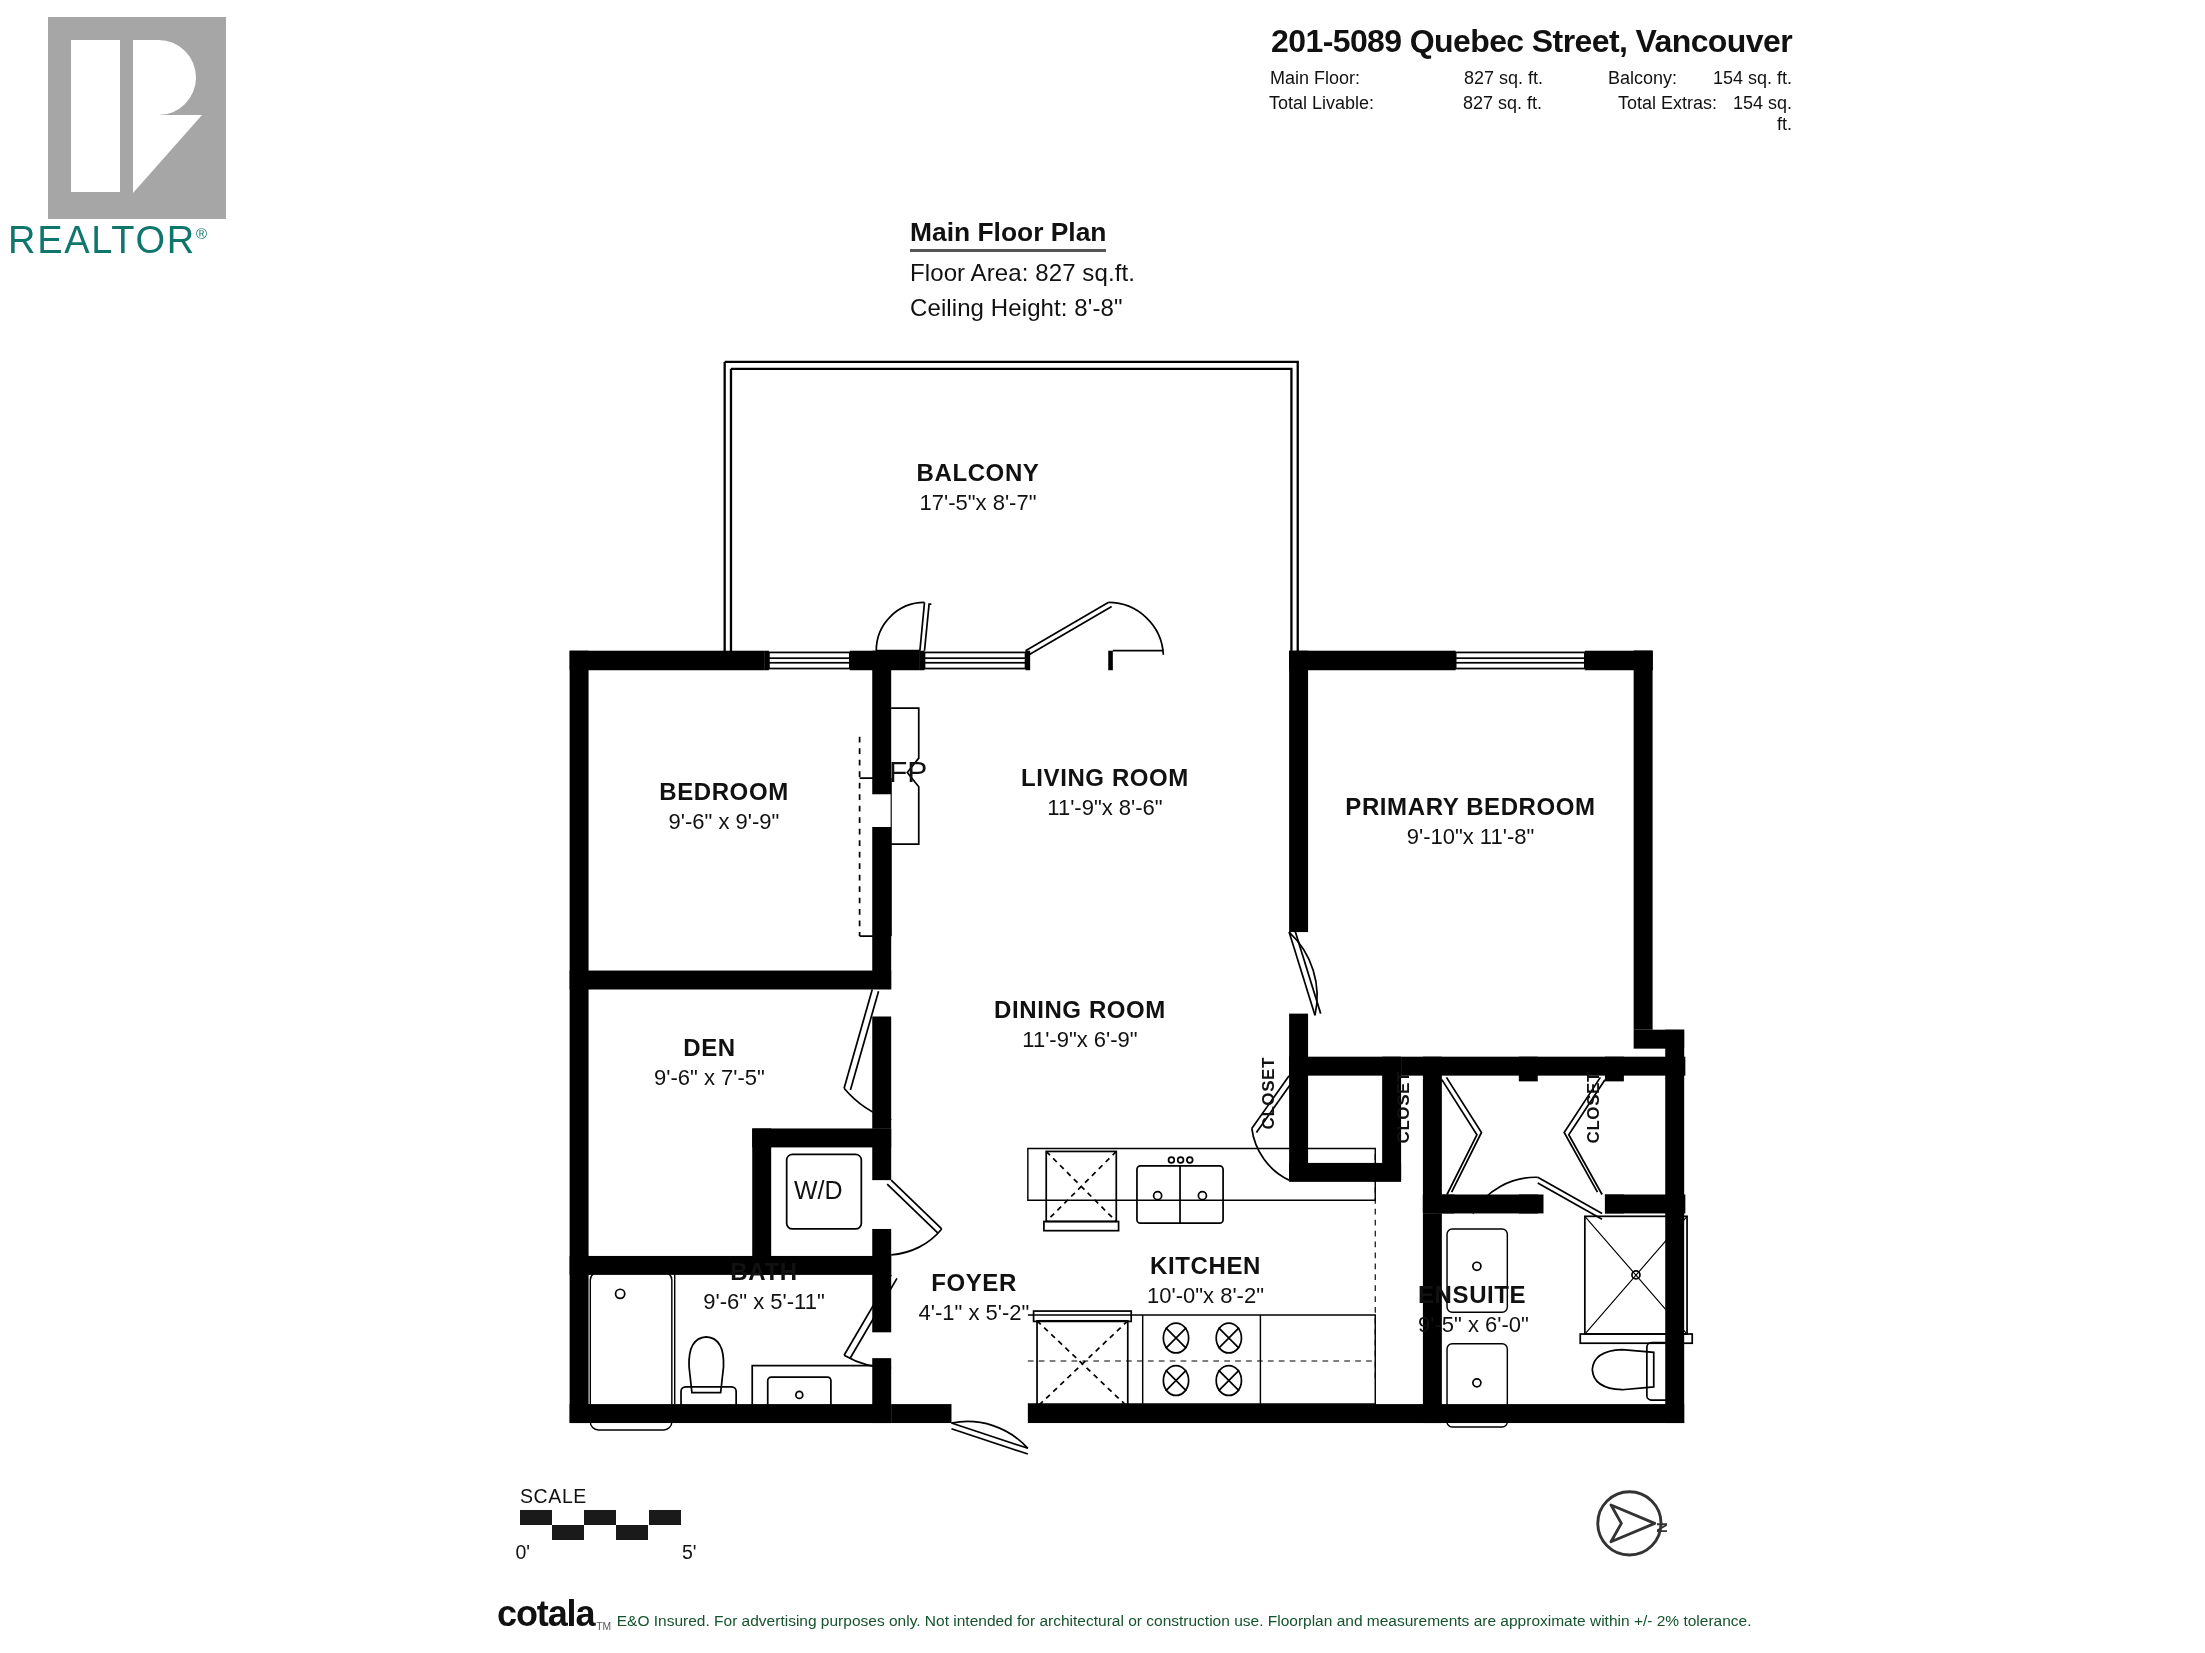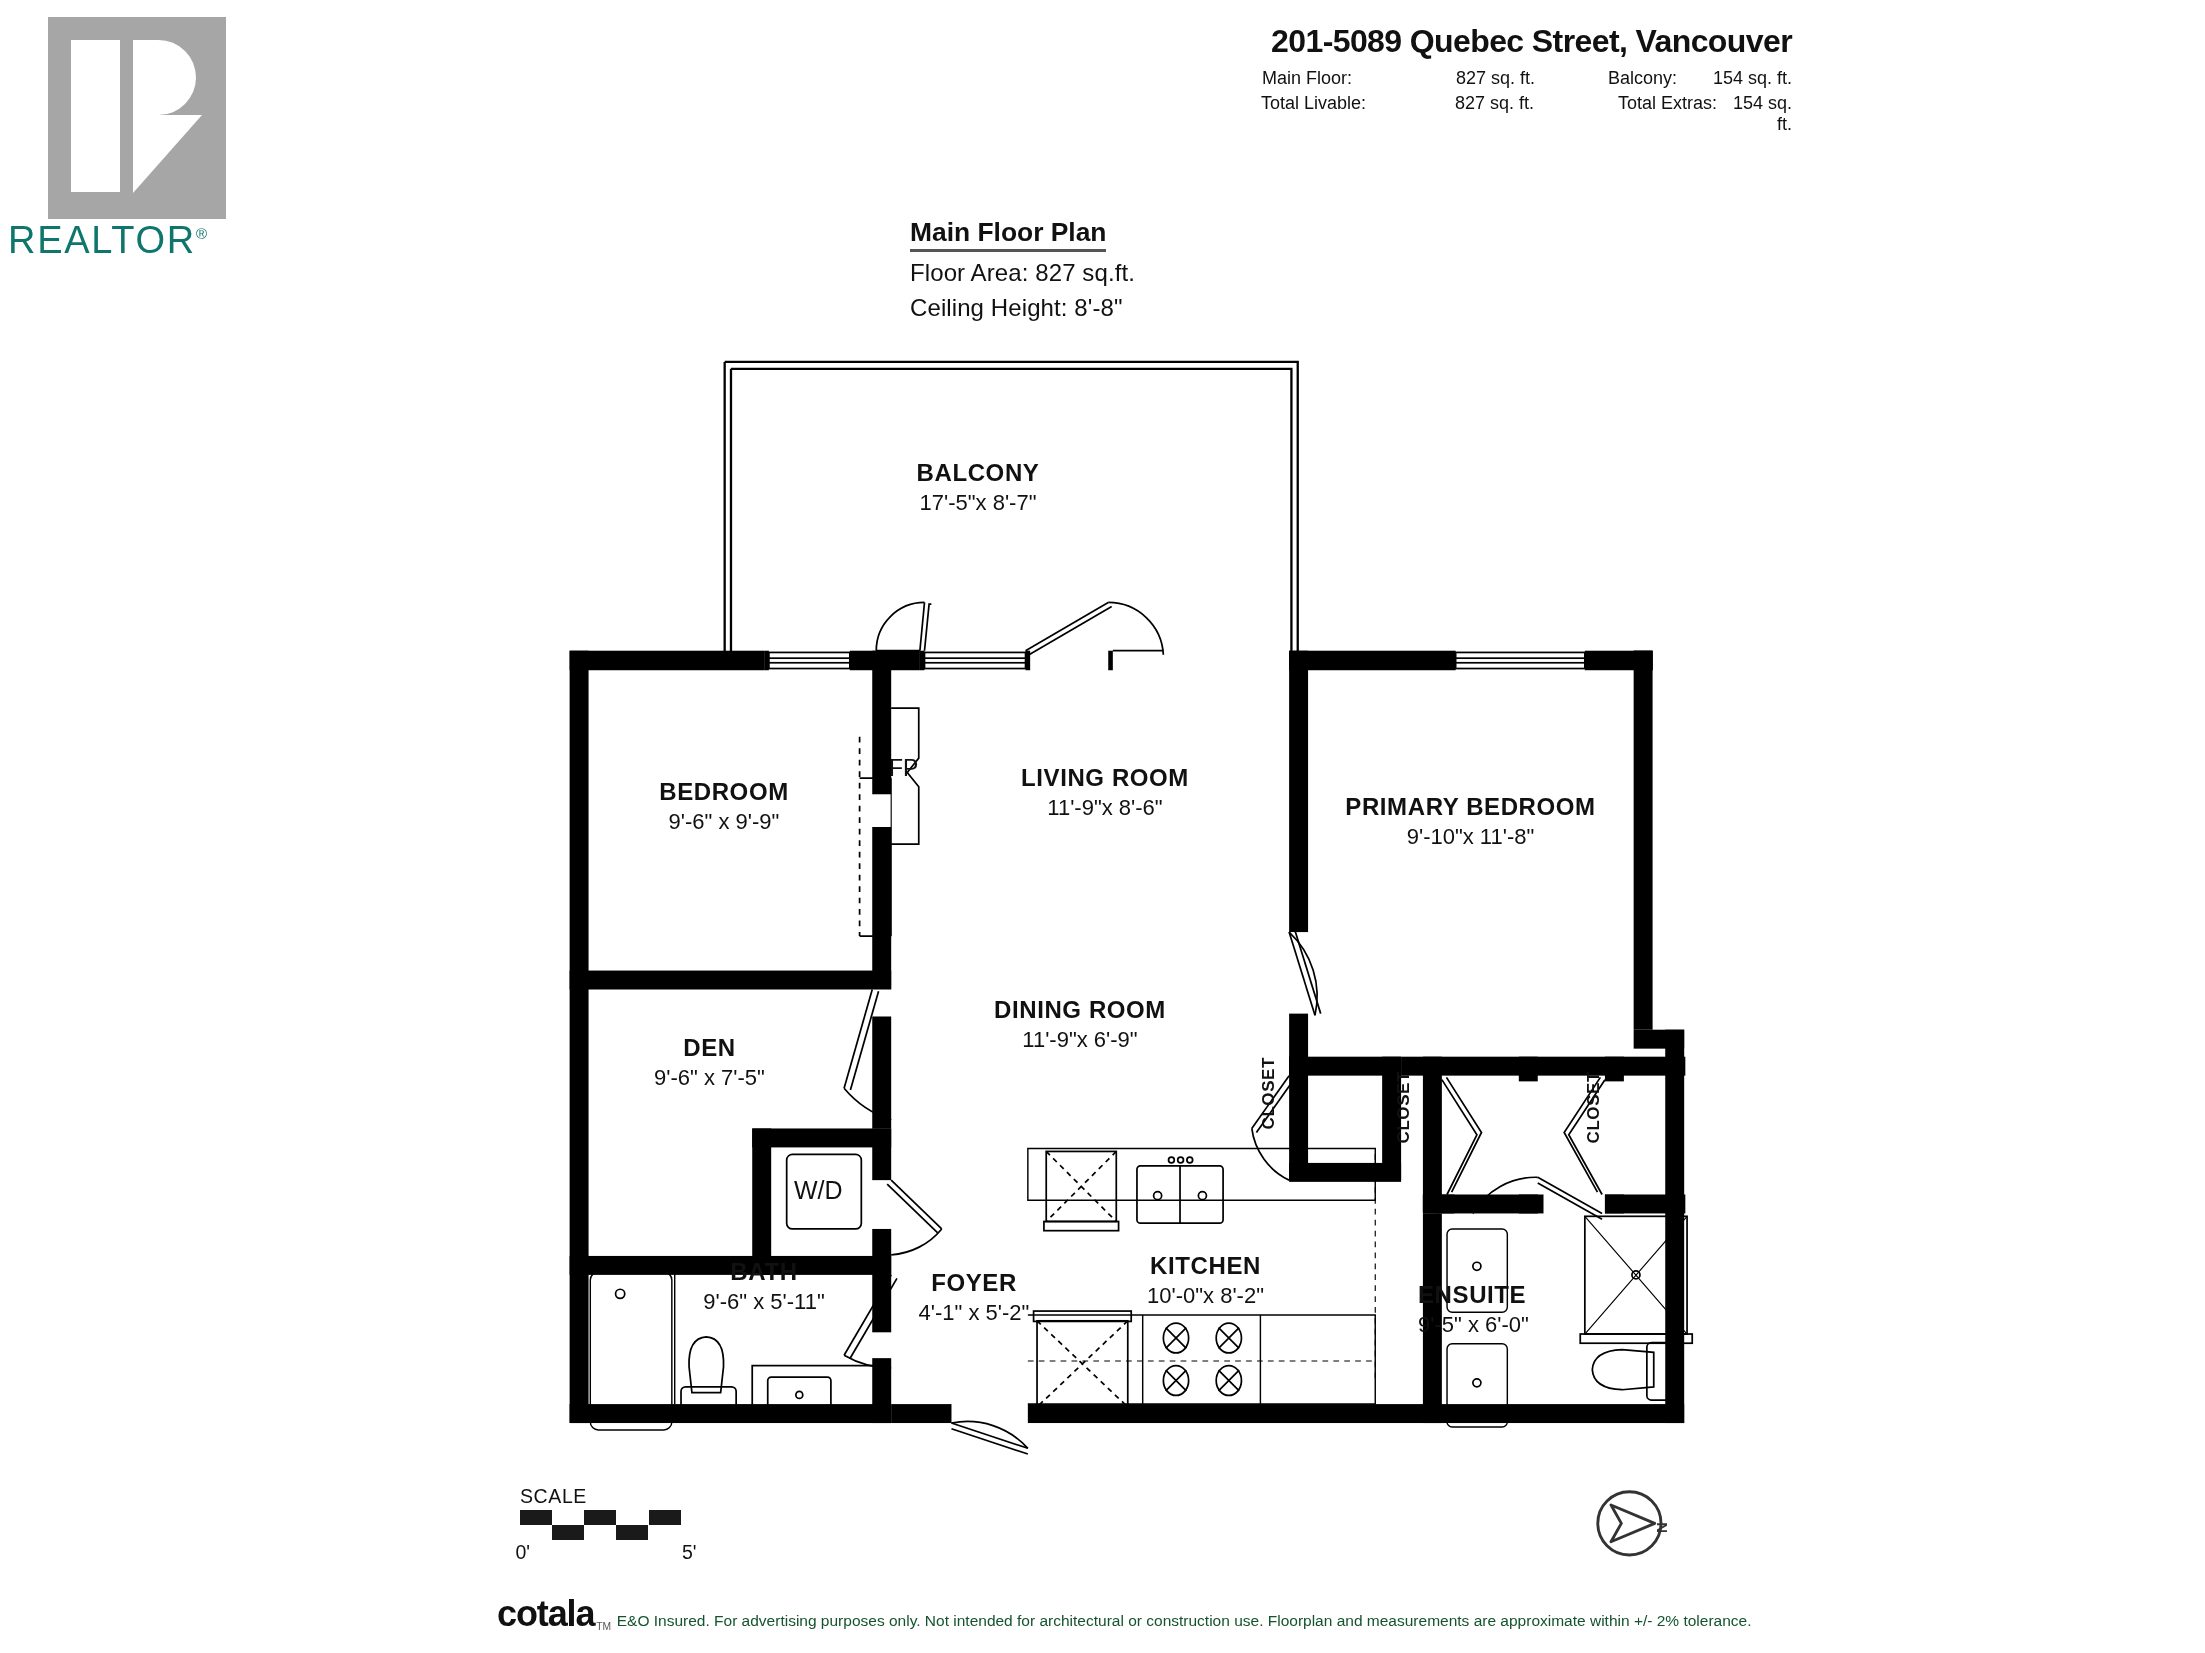--- a/index.html
+++ b/index.html
@@ -15,21 +15,21 @@
         border-top-right-radius:39px;border-bottom-right-radius:39px;}
   #realtor-logo .rleg{position:absolute;left:85px;top:98px;width:0;height:0;
         border-left:69px solid #fff;border-bottom:78px solid transparent;}
   #realtor-logo .word{position:absolute;left:0;top:202px;width:253px;
         font-size:38px;letter-spacing:1.7px;color:#0f766e;font-weight:400;}
   #realtor-logo .word sup{font-size:15px;vertical-align:super;}
 
   #title-block{position:absolute;left:1045px;top:23px;width:747px;text-align:right;}
   #addr{font-size:32px;font-weight:bold;letter-spacing:-0.6px;white-space:nowrap;}
   #stats{margin-top:8px;font-size:0;}
-  .stat-row{display:flex;justify-content:flex-end;gap:16px;margin-top:4px;}
+  .stat-row{display:flex;justify-content:flex-end;gap:8px;margin-top:4px;}
   .stat-cell{font-size:18px;display:flex;}
   .stat-cell .lab{display:inline-block;text-align:left;}
   .stat-cell .val{display:inline-block;text-align:right;}
   .row1 .lab{width:138px;} .row1 .val{width:135px;}
   .row1 .lab2{width:126px;} .row1 .val2{width:115px;}
   .row2{font-weight:normal;}
   .row2 .lab{width:138px;} .row2 .val{width:135px;}
   .row2 .lab2{width:167px;} .row2 .val2{width:75px;}
 
   #planhead{position:absolute;left:910px;top:217px;}
@@ -381,21 +381,21 @@
 <div style="position:absolute;left:1085px;top:1252px;width:241px;text-align:center;">
   <div style="font-size:24px;font-weight:bold;letter-spacing:0.6px;">KITCHEN</div>
   <div style="font-size:22px;margin-top:3.4px;">10'-0"x  8'-2"</div>
 </div>
 
 <div style="position:absolute;left:1418px;top:1281px;width:241px;text-align:left;">
   <div style="font-size:24px;font-weight:bold;letter-spacing:0.6px;">ENSUITE</div>
   <div style="font-size:22px;margin-top:3.4px;">9'-5"  x  6'-0"</div>
 </div>
 
-<div style="position:absolute;left:889px;top:755px;font-size:23px;">FP</div>
+<div style="position:absolute;left:889px;top:755px;font-size:30px;">FP</div>
 <div style="position:absolute;left:794px;top:1176px;font-size:25px;">W/D</div>
 
 <div style="position:absolute;left:1292px;top:1077px;width:19px;height:86px;transform:rotate(-90deg);transform-origin:center;font-size:17px;font-weight:bold;letter-spacing:0.6px;white-space:nowrap;line-height:19px;">CLOSET</div>
 <div style="position:absolute;left:1427px;top:1091px;width:19px;height:86px;transform:rotate(-90deg);transform-origin:center;font-size:17px;font-weight:bold;letter-spacing:0.6px;white-space:nowrap;line-height:19px;">CLOSET</div>
 <div style="position:absolute;left:1617px;top:1091px;width:19px;height:86px;transform:rotate(-90deg);transform-origin:center;font-size:17px;font-weight:bold;letter-spacing:0.6px;white-space:nowrap;line-height:19px;">CLOSET</div>
 
 <div id="scale">
   <div class="t">SCALE</div>
   <div class="bar">
     <div class="sq" style="left:0;top:0;"></div>

